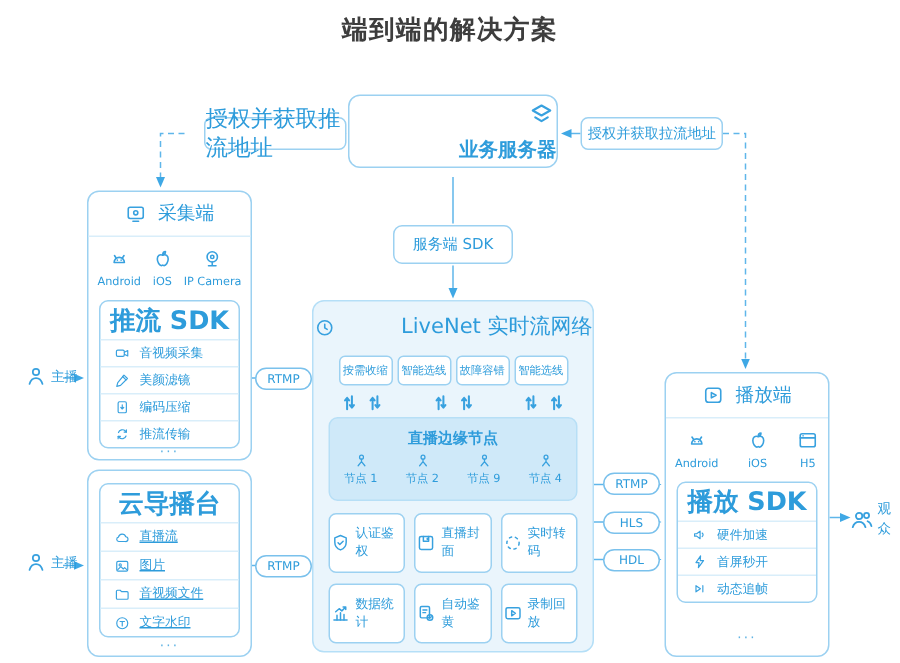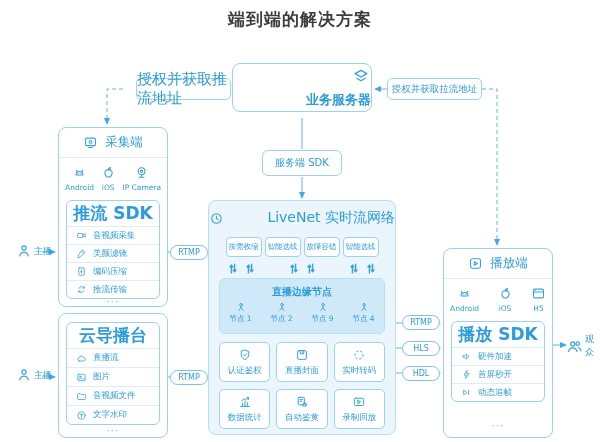--- a/index.html
+++ b/index.html
@@ -13,27 +13,27 @@
   svg.ic { stroke: #38A1DF; fill: none; stroke-width: 1.7; stroke-linecap: round; stroke-linejoin: round; flex: none; display: block; }
   .page-title { left: 0; right: 0; top: 8px; text-align: center; font-size: 17px; font-weight: bold; color: #3d3d3d; letter-spacing: 1px; }
   .box { background: #fff; border: 1px solid #9CD1F1; border-radius: 8px; }
   .pill { background: #fff; border: 1px solid #9CD1F1; border-radius: 5px; display: flex; align-items: center; justify-content: center; color: #2E9CDB; }
   .hdr { display: flex; align-items: center; justify-content: center; gap: 7px; height: 30px; border-bottom: 1px solid #D9EEFA; font-weight: normal; font-size: 12.5px; }
   .plats { display: flex; justify-content: space-between; padding: 7px 6px 0 6px; }
   .plat { display: flex; flex-direction: column; align-items: center; gap: 3px; font-size: 7.5px; white-space: nowrap; }
   .inbox { position: absolute; left: 7px; right: 7px; border: 1px solid #9CD1F1; border-radius: 6px; background: #fff; }
   .inbox .t { height: 25px; display: flex; align-items: center; justify-content: center; font-weight: bold; font-size: 17px; }
   .li { height: 18px; display: flex; align-items: center; gap: 6px; padding-left: 9px; font-size: 8.5px; border-top: 1px solid #D9EEFA; white-space: nowrap; }
-  .li2 { height: 19px; }
+  .li2 { height: 19px; text-decoration: underline; }
   .dots { position: absolute; left: 0; right: 0; text-align: center; font-size: 9px; color: #5FB3E4; letter-spacing: 1.5px; }
   .role { position: absolute; display: flex; flex-direction: row; align-items: center; gap: 2px; font-size: 9px; }
   .proto { position: absolute; width: 38px; height: 15px; background: #fff; border: 1px solid #7AC1EC; border-radius: 8px; display: flex; align-items: center; justify-content: center; font-size: 8px; }
   .lnet { background: #EAF5FC; border: 1px solid #B5DFF7; }
   .feat { border: 1px solid #9CD1F1; background: #fff; border-radius: 4px; font-size: 7.5px; padding: 4px 2px; white-space: nowrap; }
-  .cell { background: #fff; border: 1px solid #9CD1F1; border-radius: 5px; height: 40px; display: flex; flex-direction: column; align-items: center; justify-content: center; gap: 3px; font-size: 8.5px; }
+  .cell { background: #fff; border: 1px solid #9CD1F1; border-radius: 5px; height: 40px; display: flex; flex-direction: row; align-items: center; justify-content: center; gap: 3px; font-size: 8.5px; }
 </style>
 </head>
 <body>
 
 <svg width="0" height="0" style="position:absolute" aria-hidden="true">
   <defs>
     <symbol id="i-cube" viewBox="0 0 24 24">
         <path d="M12 4l7 4-7 4-7-4z"></path>
         <path d="M7 13.5l5 3 5-3"></path>
       </symbol>

